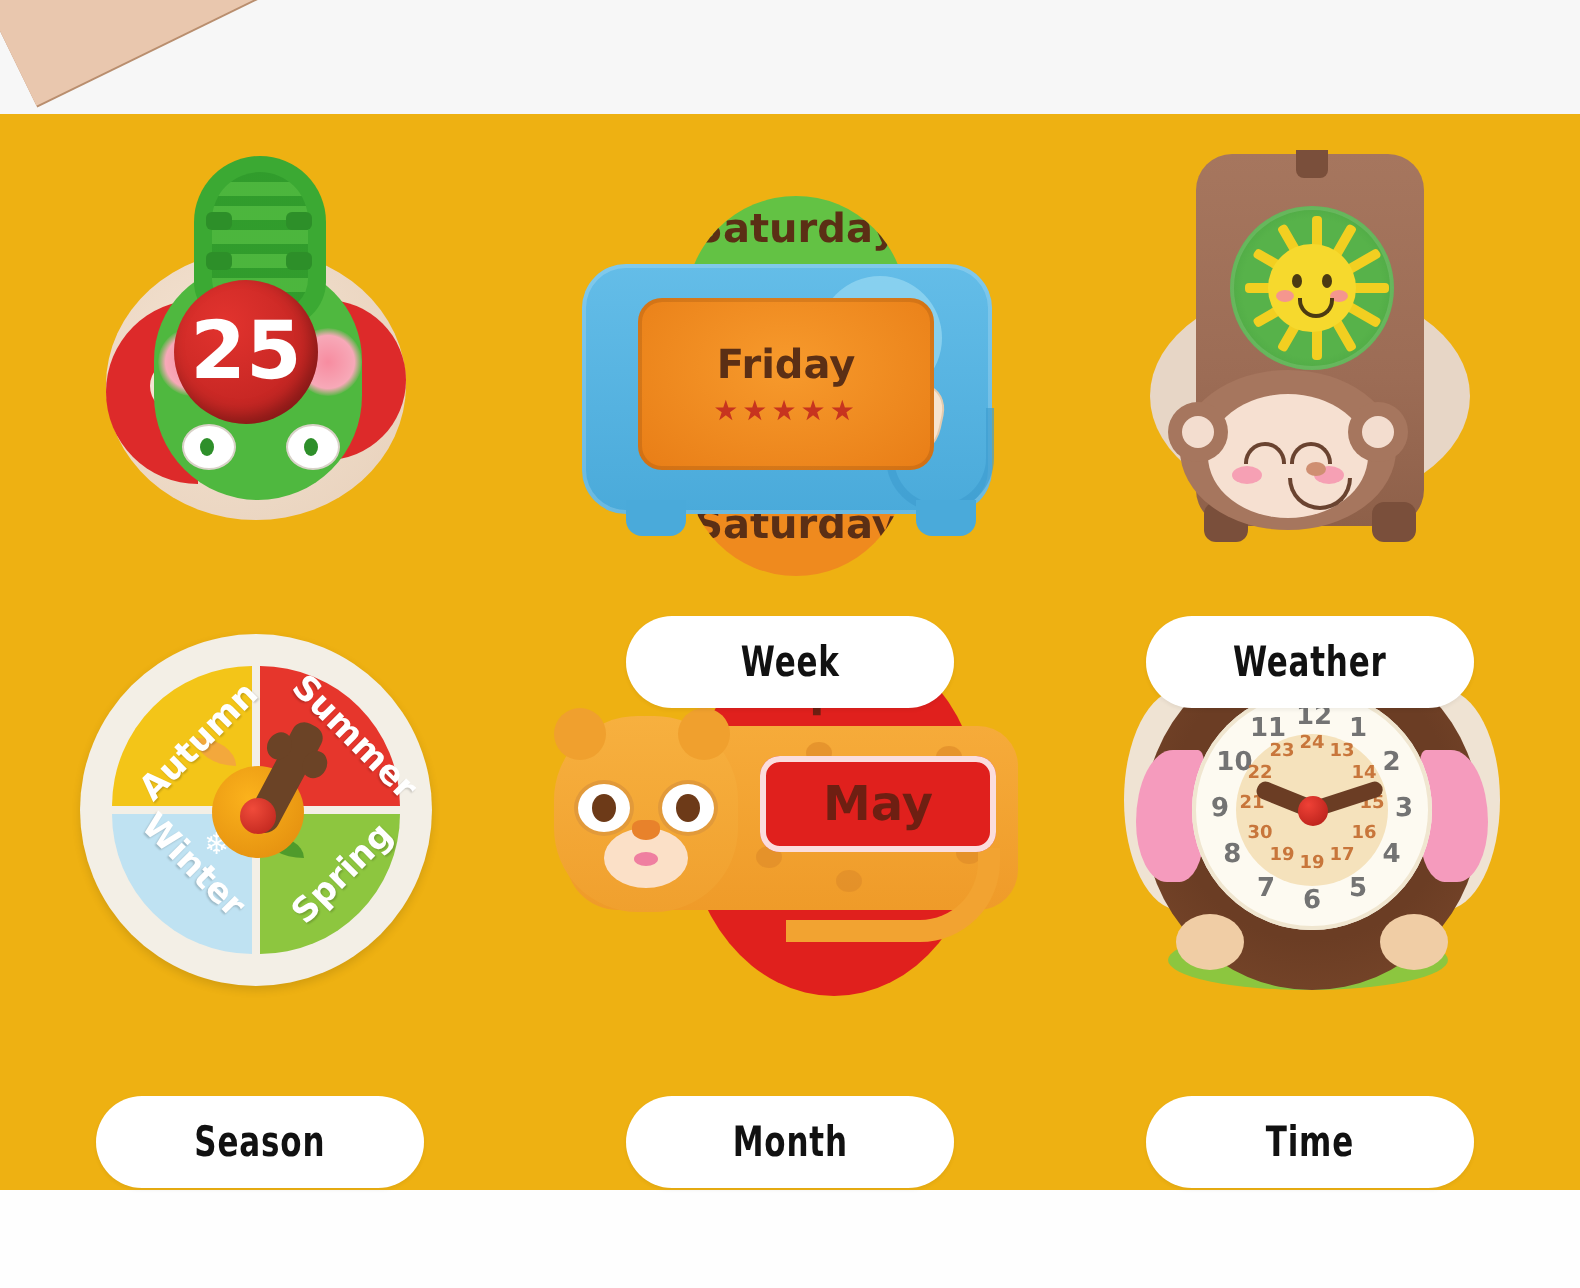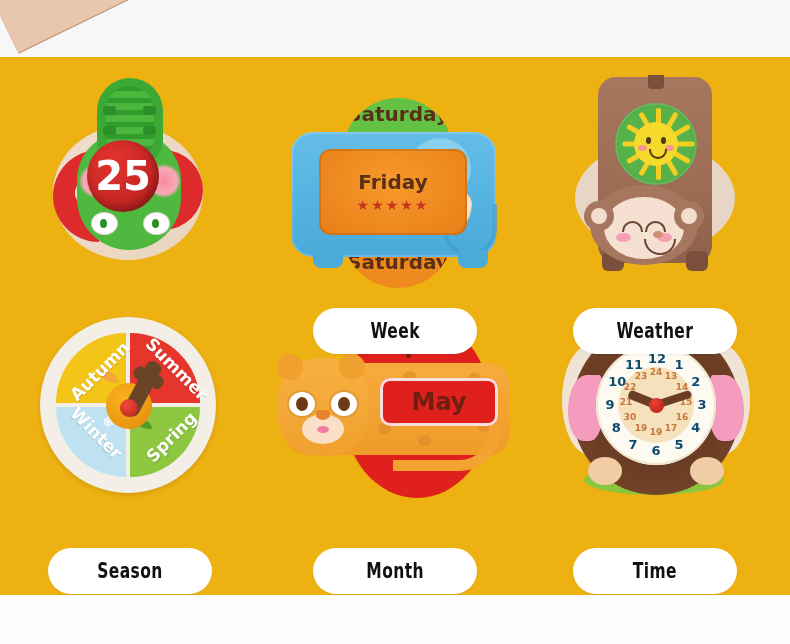--- a/index.html
+++ b/index.html
@@ -247,21 +247,21 @@
   .ti-snout{position:absolute;left:62px;top:0px;width:44px;height:32px;border-radius:50%;background:#f0cda5;z-index:3;}
   .ti-snout:after{content:"";position:absolute;left:16px;top:6px;width:12px;height:8px;background:#6b3d24;border-radius:50%;}
   .ti-paw{position:absolute;top:142px;width:34px;height:28px;border-radius:50%;background:#f0cda5;z-index:3;}
   .ti-paw.l{left:22px;} .ti-paw.r{right:22px;}
   .ti-wing{position:absolute;top:60px;width:34px;height:66px;background:#f59bbd;z-index:3;}
   .ti-wing.l{left:2px;border-radius:60% 10% 40% 50%;}
   .ti-wing.r{right:2px;border-radius:10% 60% 50% 40%;}
   .ti-face{position:absolute;left:30px;top:30px;width:120px;height:120px;border-radius:50%;
     background:#fdfaf1;z-index:5;box-shadow:inset 0 0 0 2px #f0e6d0;}
   .ti-inner{position:absolute;left:22px;top:22px;width:76px;height:76px;border-radius:50%;background:#f5e2bc;}
-  .num{position:absolute;font-family:"DejaVu Sans",sans-serif;font-weight:bold;color:#0c4a6e;
+  .num{position:absolute;font-family:"DejaVu Sans",sans-serif;font-weight:bold;color:#737373;
     width:16px;text-align:center;margin-left:-8px;margin-top:-8px;}
   .num.out{font-size:13px;} .num.in{font-size:9px;color:#c8763b;}
   .hand{position:absolute;left:50%;top:50%;background:#6b3d24;border-radius:4px;transform-origin:50% 88%;}
   .hand.h{width:9px;height:34px;margin-left:-4.5px;margin-top:-30px;transform:rotate(-68deg);}
   .hand.m{width:8px;height:42px;margin-left:-4px;margin-top:-37px;transform:rotate(72deg);}
   .ti-center{position:absolute;left:50%;top:50%;width:15px;height:15px;margin:-7.5px 0 0 -7.5px;
     border-radius:50%;background:radial-gradient(circle at 35% 30%,#ef4136,#b01c16);z-index:9;}
 </style>
 </head>
 <body>

